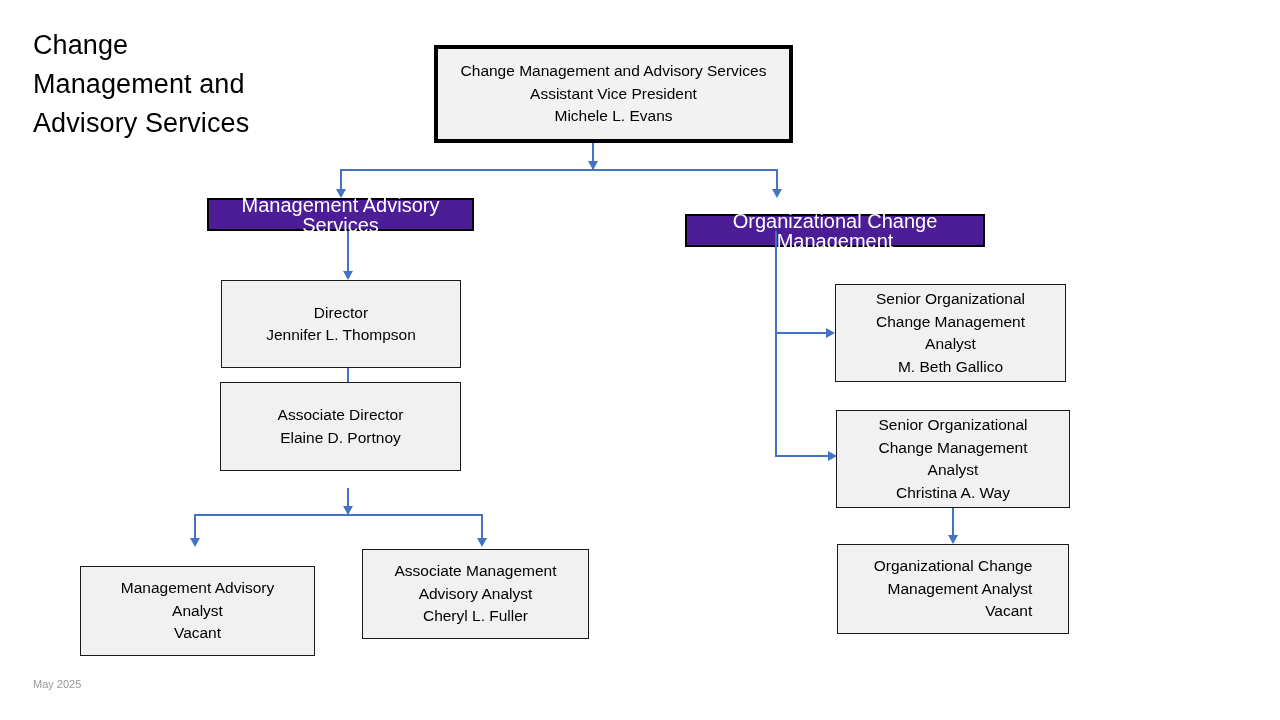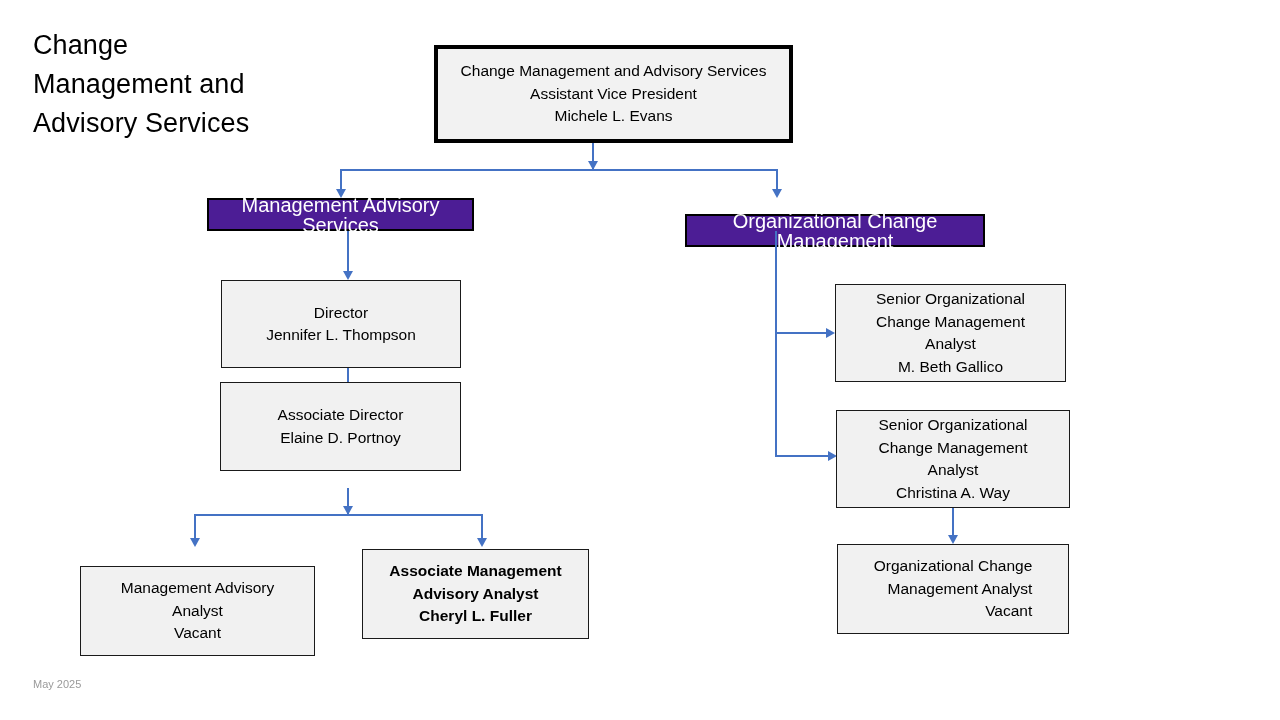--- a/index.html
+++ b/index.html
@@ -150,21 +150,21 @@
   <div class="conn v" style="left:194px; top:514px; width:1.8px; height:28px;"></div>
   <div class="arrow-down" style="left:190px; top:538px;"></div>
 
   <div class="conn v" style="left:481px; top:514px; width:1.8px; height:28px;"></div>
   <div class="arrow-down" style="left:477px; top:538px;"></div>
 
   <div class="node plain" style="left:80px; top:566px; width:235px; height:90px;">Management Advisory
 Analyst
 Vacant</div>
 
-  <div class="node plain" style="left:362px; top:549px; width:227px; height:90px;font-weight:bold;">Associate Management
+  <div class="node plain" style="left:362px; top:549px; width:227px; height:90px;">Associate Management
 Advisory Analyst
 Cheryl L. Fuller</div>
 
   <div class="node dark" style="left:685px; top:198px; width:300px; height:33px;margin-top:16px;">Organizational Change Management</div>
 
   <div class="conn v" style="left:775px; top:231px; width:1.8px; height:225px;"></div>
 
   <div class="conn h" style="left:775px; top:332px; width:56px; height:1.8px;"></div>
   <div class="arrow-right" style="left:826px; top:328px;"></div>
 

